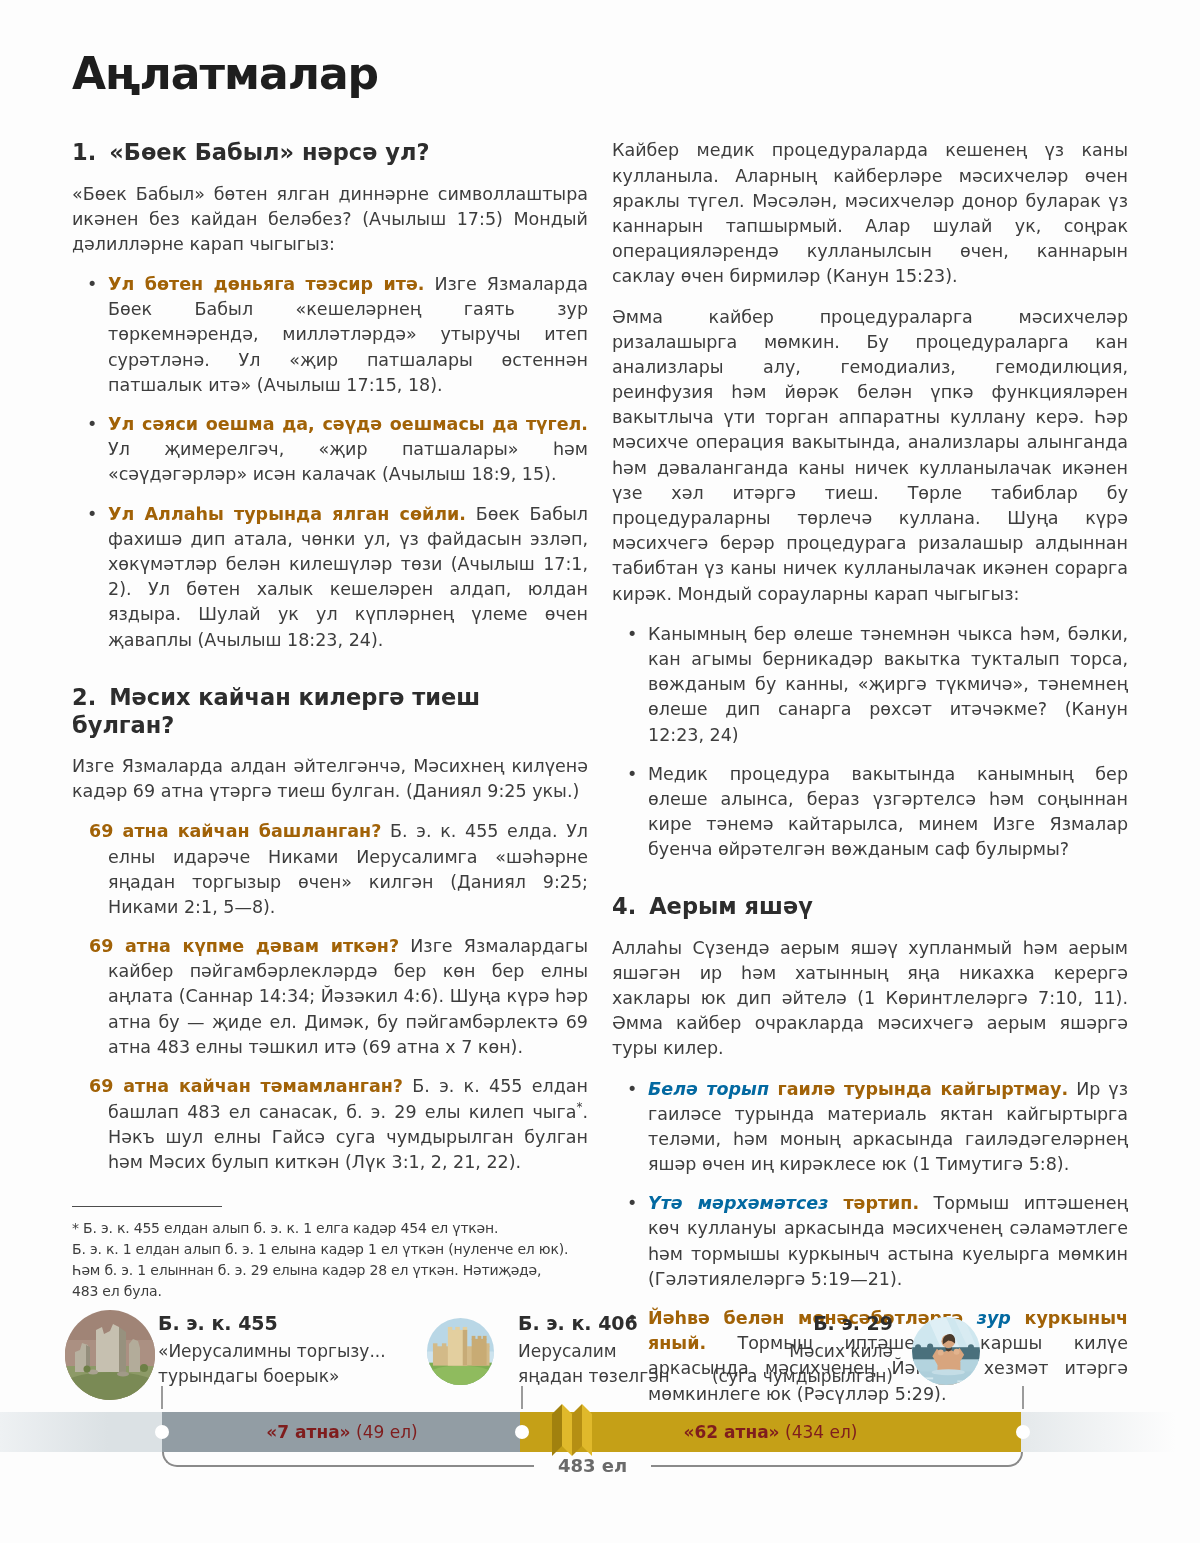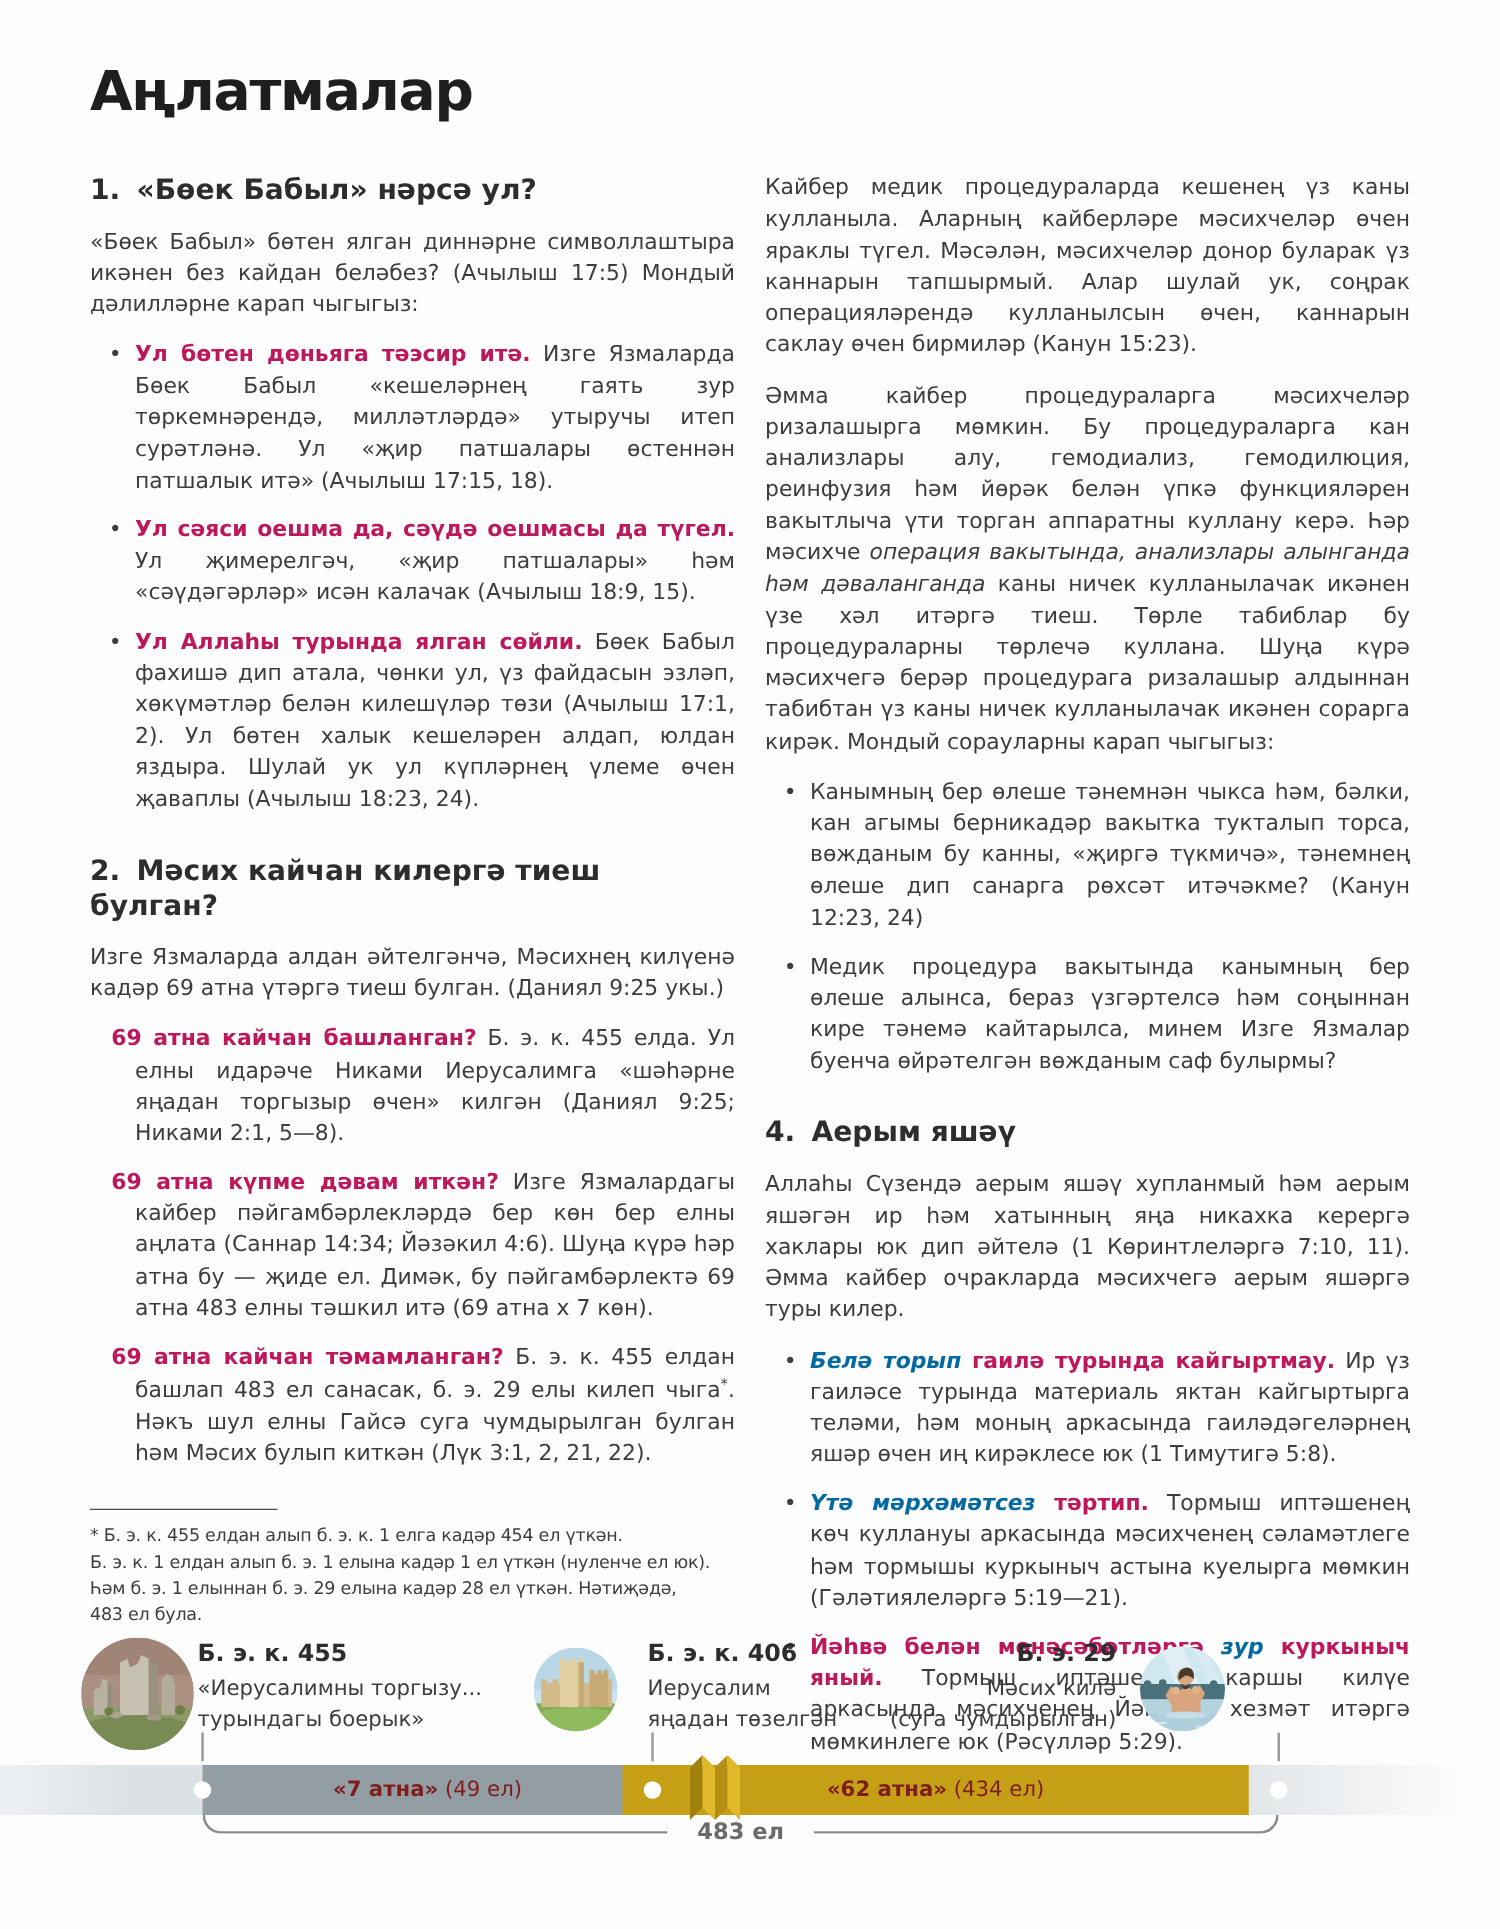--- a/index.html
+++ b/index.html
@@ -11,23 +11,23 @@
   .sec-h{font-size:22.5px;font-weight:bold;color:#2d2d2d;margin:30px 0 15px;line-height:1.25;}
   .sec-h.first{margin-top:0;}
   .sec-num{margin-right:13px;}
   .para{font-size:17.5px;line-height:1.44;text-align:justify;margin:0 0 15px;}
   .bullets{list-style:none;margin:0 0 4px;padding:0;}
   .bullets li{position:relative;font-size:17.5px;line-height:1.44;text-align:justify;
               padding-left:36px;margin:0 0 14px;}
   .bullets li::before{content:"•";position:absolute;left:15px;top:0;color:#3d3d3d;}
   .subitem{font-size:17.5px;line-height:1.44;text-align:justify;
            padding-left:36px;text-indent:-19px;margin:0 0 14px;}
-  .rt-b{font-weight:bold;color:#be185d;}
+  .rt-b{font-weight:bold;color:#a16207;}
   .rt-bi{font-weight:bold;font-style:italic;color:#0369a1;}
-  .rt-i{font-style:italic;}
+  .rt-i{}
   .rt-sup{vertical-align:super;font-size:68%;}
   .footnote{margin-top:30px;}
   .fn-rule{width:150px;border-top:1.5px solid #4c4c4c;margin-bottom:11px;}
   .fn-line{font-size:14px;line-height:1.5;letter-spacing:-0.2px;}
   
   .timeline{position:absolute;left:0;top:1293px;width:1200px;height:250px;padding-left:12px;}
   .ev-circle{position:absolute;border-radius:50%;overflow:hidden;}
   .ev-circle svg{display:block;width:100%;height:100%;}
   .ev-c1{left:65px;top:17px;width:90px;height:90px;}
   .ev-c2{left:427px;top:25px;width:67px;height:67px;}
@@ -38,21 +38,21 @@
   .ev-t3{left:633px;width:260px;text-align:right;}
   .ev-year{font-size:19px;font-weight:bold;color:#2d2d2d;margin-bottom:5px;}
   .ev-line{font-size:17px;line-height:1.45;color:#3d3d3d;}
   .tick{position:absolute;top:93px;width:2px;height:23px;background:#9b9b9b;}
   .tick1{left:161px;} .tick2{left:521px;} .tick3{left:1022px;}
   .strip{position:absolute;left:0;top:119px;width:1200px;height:40px;
          background:linear-gradient(to right,#eef1f3 0%,#dbe1e4 9%,#dbe1e4 80%,rgba(255,255,255,0) 98%);}
   .bar{position:absolute;top:119px;height:40px;display:flex;align-items:center;justify-content:center;
        color:#7f1d1d;font-size:17px;white-space:pre;}
   .bar-gray{left:162px;width:360px;background:#929da4;}
-  .bar-gold{left:498px;width:501px;background:#c5a017;}
+  .bar-gold{left:520px;width:501px;background:#c5a017;}
   .bl-b{font-weight:bold;}
   .fold{position:absolute;left:552px;top:110px;width:40px;height:58px;}
   .dot{position:absolute;top:132px;width:14px;height:14px;border-radius:50%;background:#fff;}
   .dot1{left:155px;} .dot2{left:515px;} .dot3{left:1016px;}
   .brace{position:absolute;left:162px;top:159px;width:861px;height:15px;
          display:flex;align-items:stretch;color:#8a8a8a;}
   .brace-l{flex:1;border-left:2px solid #8a8a8a;border-bottom:2px solid #8a8a8a;border-bottom-left-radius:16px;}
   .brace-r{flex:1;border-right:2px solid #8a8a8a;border-bottom:2px solid #8a8a8a;border-bottom-right-radius:16px;}
   .brace-label{align-self:flex-end;transform:translateY(9px);padding:0 24px;
                font-size:18px;font-weight:bold;color:#6a6a6a;white-space:nowrap;}

